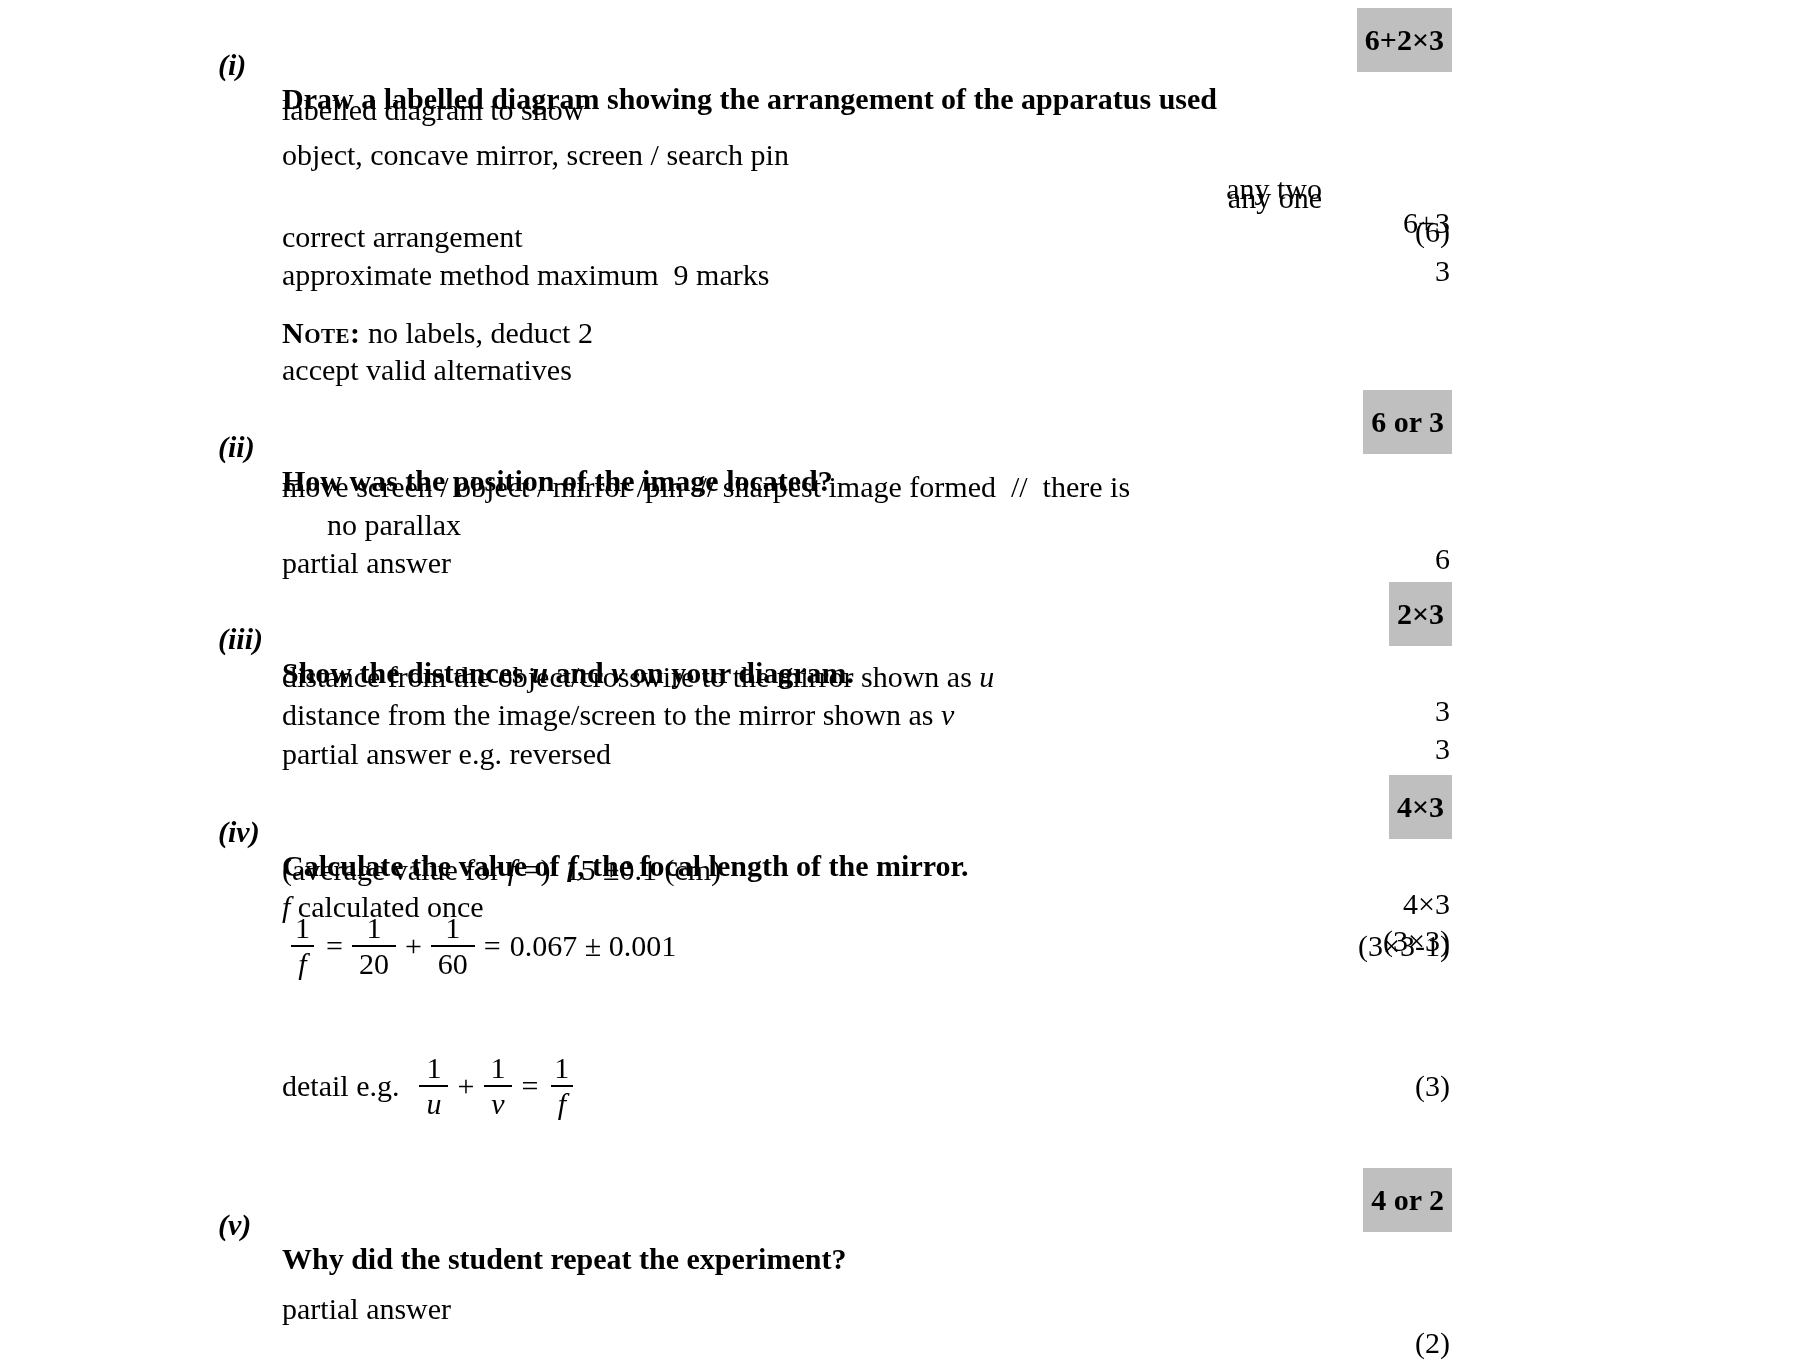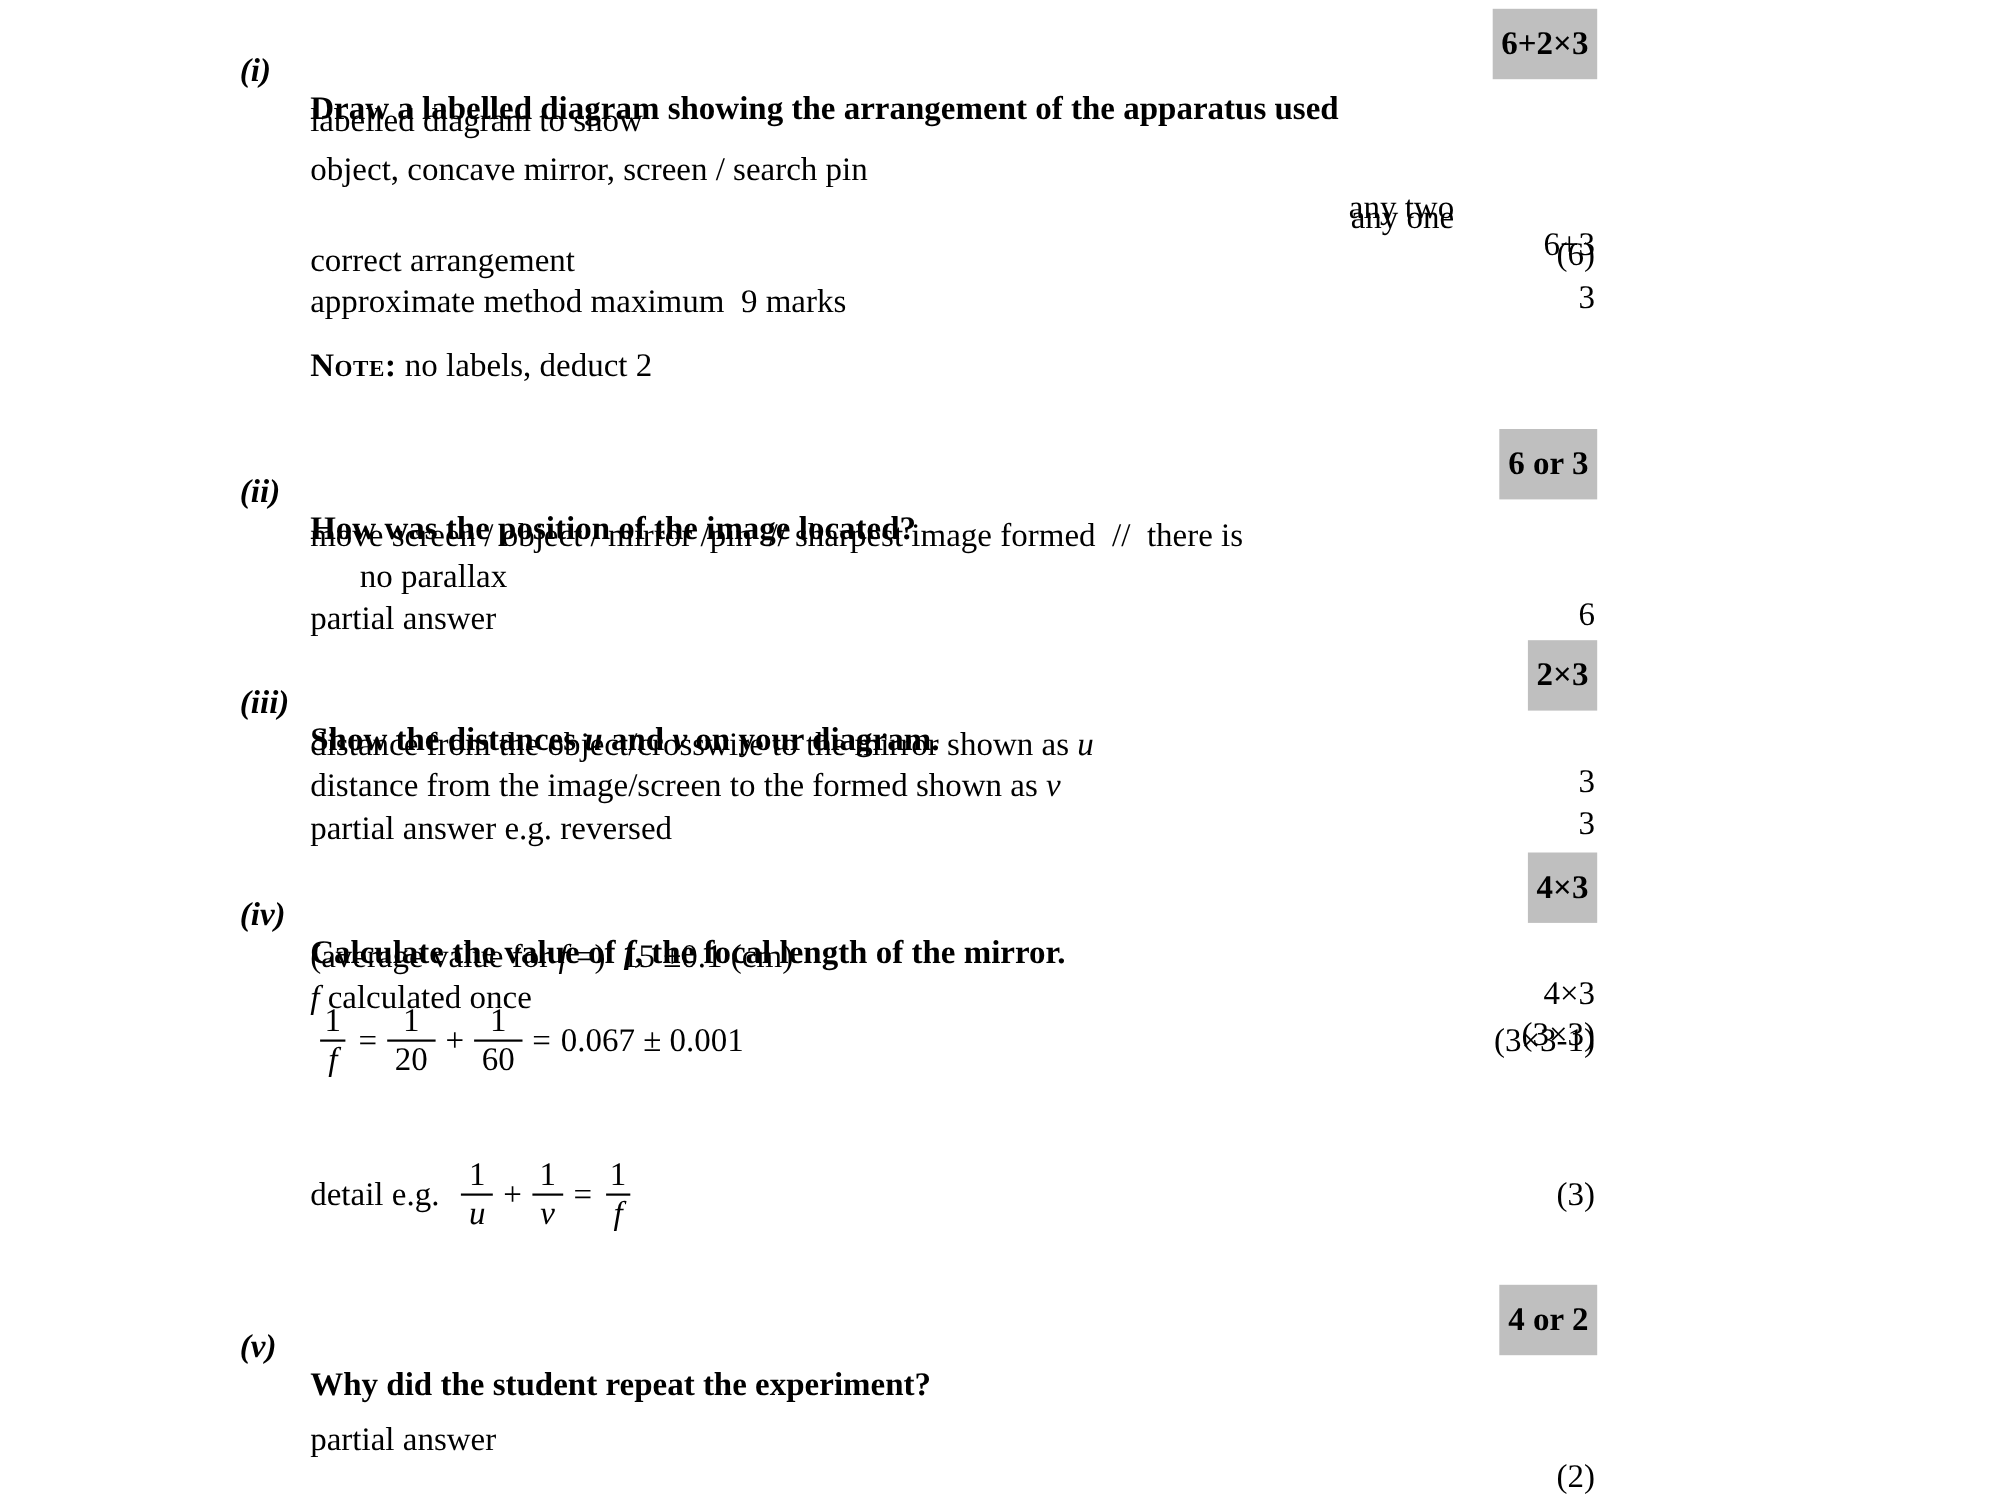--- a/index.html
+++ b/index.html
@@ -62,20 +62,23 @@
   <div class="row" style="top:186px">
     <span class="body">correct arrangement</span>
     <span class="mark">3</span>
   </div>
   <div class="row" style="top:224px">
     <span class="body">approximate method maximum  9 marks</span>
   </div>
   <div class="row" style="top:282px">
     <span class="body"><span class="notelabel">Note:</span><span> no labels, deduct 2</span></span>
   </div>
+  <div class="row" style="top:319px">
+    <span class="body">accept valid alternatives</span>
+  </div>
 
   <div class="row" style="top:396px">
     <span class="lbl">(ii)</span>
     <span class="body b">How was the position of the image located?</span>
     <span class="badge">6 or 3</span>
   </div>
   <div class="row" style="top:436px">
     <span class="body">move screen / object / mirror /pin  // sharpest image formed  //  there is</span>
   </div>
   <div class="row" style="top:474px">
@@ -90,21 +93,21 @@
   <div class="row" style="top:588px">
     <span class="lbl">(iii)</span>
     <span class="body b"><span>Show the distances </span><span class="it">u</span><span> and </span><span class="it">v</span><span> on your diagram.</span></span>
     <span class="badge">2×3</span>
   </div>
   <div class="row" style="top:626px">
     <span class="body"><span>distance from the object/crosswire to the mirror shown as </span><span class="it">u</span></span>
     <span class="mark">3</span>
   </div>
   <div class="row" style="top:664px">
-    <span class="body"><span>distance from the image/screen to the formed shown as </span><span class="it">v</span></span>
+    <span class="body"><span>distance from the image/screen to the mirror shown as </span><span class="it">v</span></span>
     <span class="mark">3</span>
   </div>
   <div class="row" style="top:703px">
     <span class="body">partial answer e.g. reversed</span>
     <span class="mark">(3)</span>
   </div>
 
   <div class="row" style="top:781px">
     <span class="lbl">(iv)</span>
     <span class="body b"><span>Calculate the value of </span><span class="it">f</span><span>, the focal length of the mirror.</span></span>

